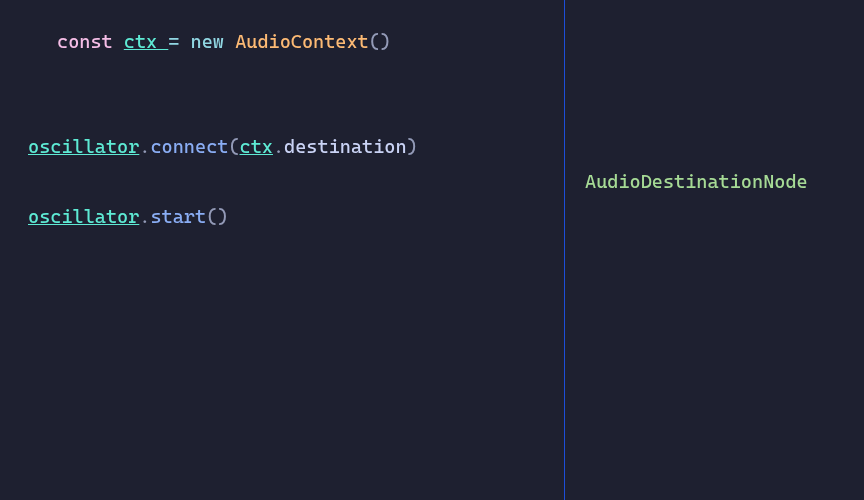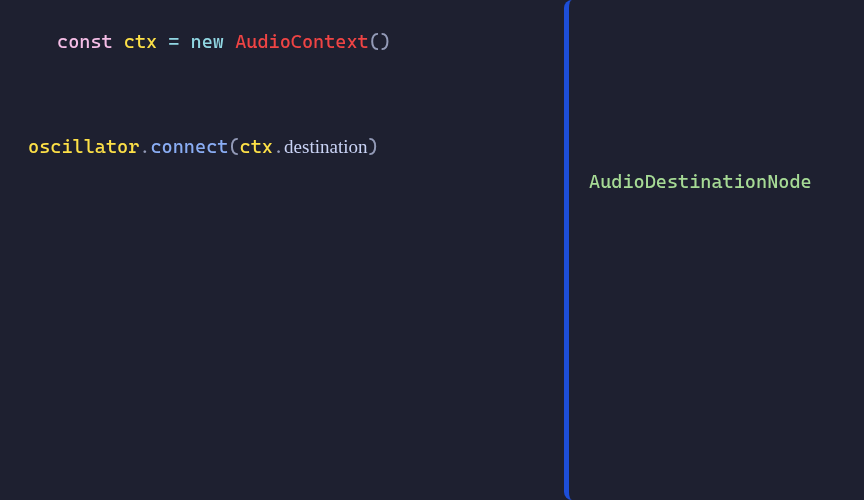--- a/index.html
+++ b/index.html
@@ -17,52 +17,52 @@
       display: flex;
       overflow: hidden;
     }
     .editor-pane {
       flex: 1;
       padding: 24px 0 0 28px;
       position: relative;
     }
     .output-pane {
       width: 300px;
-      border-left: 5px solid #1d4ed8;
+      border-left: 1px solid #1d4ed8;
       padding: 24px 0 0 20px;
-      border-radius: 8px;
     }
     .line {
       height: 35px;
       line-height: 35px;
       white-space: pre;
     }
     .output-line {
       height: 35px;
       line-height: 35px;
       white-space: pre;
     }
     .kw { color: #f5bde6; margin-left: 29px; }
-    .var { color: #fde047; }
+    .var { color: #5eead4; text-decoration: underline; }
     .op { color: #91d7e3; }
-    .cls { color: #ef4444; }
+    .cls { color: #fdba74; }
     .method { color: #8aadf4; }
-    .prop { color: #cad3f5; font-family: Liberation Serif, serif; }
+    .prop { color: #cad3f5; }
     .punct { color: #939ab7; }
     .output-val { color: #a6da95; }
   </style>
 </head>
 <body>
 
 <div class="editor-pane">
     <div class="line"><span class="kw">const </span><span class="var">ctx </span><span class="op">= </span><span class="op">new </span><span class="cls">AudioContext</span><span class="punct">()</span></div>
     <div class="line"></div>
     <div class="line"></div>
     <div class="line"><span class="var">oscillator</span><span class="punct">.</span><span class="method">connect</span><span class="punct">(</span><span class="var">ctx</span><span class="punct">.</span><span class="prop">destination</span><span class="punct">)</span></div>
     <div class="line"></div>
+    <div class="line"><span class="var">oscillator</span><span class="punct">.</span><span class="method">start</span><span class="punct">()</span></div>
   </div>
 <div class="output-pane">
     <div class="output-line"></div>
     <div class="output-line"></div>
     <div class="output-line"></div>
     <div class="output-line"></div>
     <div class="output-line"><span class="output-val">AudioDestinationNode</span></div>
     <div class="output-line"></div>
     <div class="output-line"></div>
   </div>

